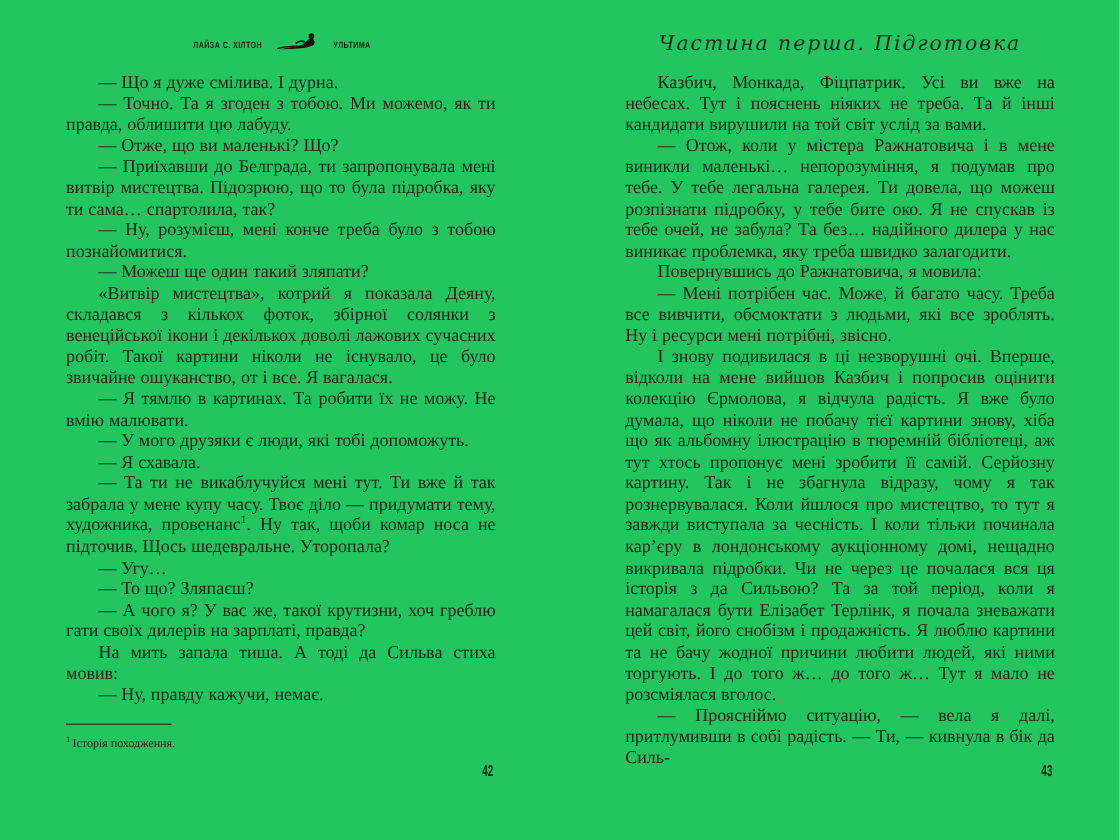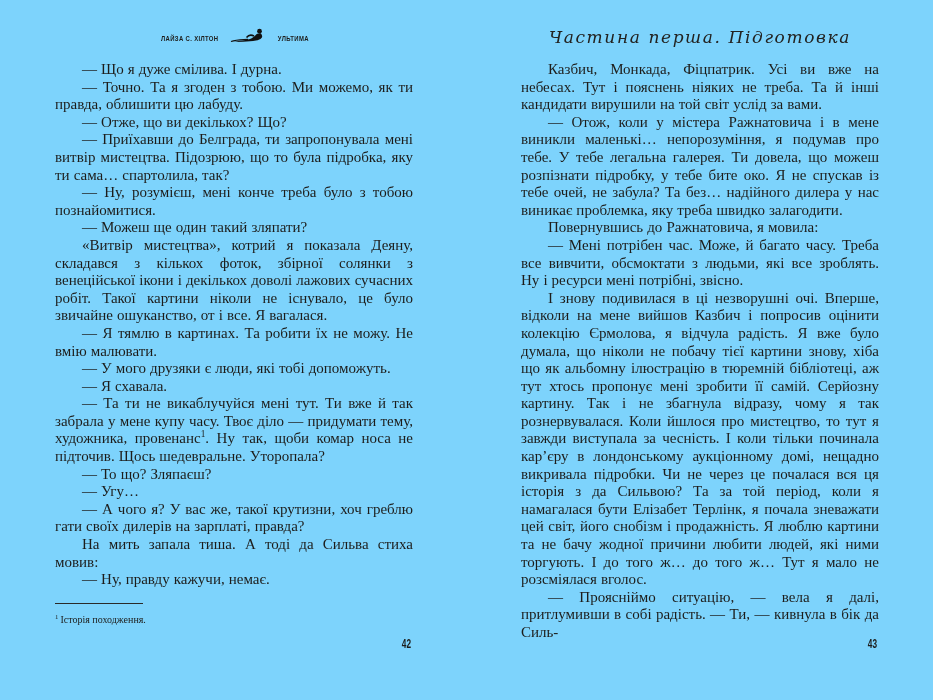--- a/index.html
+++ b/index.html
@@ -4,21 +4,21 @@
 <style>
   html, body { margin: 0; padding: 0; }
   body {
     width: 933px; height: 700px;
     background: #fbfbf9;
     font-family: "Liberation Serif", "DejaVu Serif", serif;
   }
   .spread {
     position: relative;
     width: 933px; height: 700px;
-    background: #7dd3fc;
+    background: #22c55e;
     overflow: hidden;
   }
   .page {
     position: absolute;
     top: 0; height: 700px;
     width: 358px;
   }
   .page.left  { left: 55px; }
   .page.right { left: 521px; }
 
@@ -125,31 +125,31 @@
           <path d="M1,13.6 C7,11.2 13,11.8 18,11.4" stroke="#111" stroke-width="1.1" fill="none"></path>
           <path d="M24,8 C21,6.4 18,7.6 16.5,9.4" stroke="#111" stroke-width="1.6" fill="none"></path>
         </svg>
       </span>
       <span class="head-sans">Ультима</span>
     </div>
 
     <div class="text-block">
         <p class="para"><span>— Що я дуже смілива. І дурна.</span></p>
         <p class="para"><span>— Точно. Та я згоден з тобою. Ми можемо, як ти правда, облишити цю лабуду.</span></p>
-        <p class="para"><span>— Отже, що ви декількох? Що?</span></p>
+        <p class="para"><span>— Отже, що ви маленькі? Що?</span></p>
         <p class="para"><span>— Приїхавши до Белграда, ти запропонувала мені витвір мистецтва. Підозрюю, що то була підробка, яку ти сама… спартолила, так?</span></p>
         <p class="para"><span>— Ну, розумієш, мені конче треба було з тобою познайомитися.</span></p>
         <p class="para"><span>— Можеш ще один такий зляпати?</span></p>
         <p class="para"><span>«Витвір мистецтва», котрий я показала Деяну, складався з кількох фоток, збірної солянки з венеційської ікони і декількох доволі лажових сучасних робіт. Такої картини ніколи не існувало, це було звичайне ошуканство, от і все. Я вагалася.</span></p>
         <p class="para"><span>— Я тямлю в картинах. Та робити їх не можу. Не вмію малювати.</span></p>
         <p class="para"><span>— У мого друзяки є люди, які тобі допоможуть.</span></p>
         <p class="para"><span>— Я схавала.</span></p>
         <p class="para"><span>— Та ти не викаблучуйся мені тут. Ти вже й так забрала у мене купу часу. Твоє діло — придумати тему, художника, провенанс</span><sup>1</sup><span>. Ну так, щоби комар носа не підточив. Щось шедевральне. Уторопала?</span></p>
+        <p class="para"><span>— Угу…</span></p>
         <p class="para"><span>— То що? Зляпаєш?</span></p>
-        <p class="para"><span>— Угу…</span></p>
         <p class="para"><span>— А чого я? У вас же, такої крутизни, хоч греблю гати своїх дилерів на зарплаті, правда?</span></p>
         <p class="para"><span>На мить запала тиша. А тоді да Сильва стиха мовив:</span></p>
         <p class="para"><span>— Ну, правду кажучи, немає.</span></p>
       </div>
 
     <div class="footnote-area">
       <div class="footnote-rule"></div>
       <div class="footnote-text">
         <sup>1</sup><span>Історія походження.</span>
       </div>

